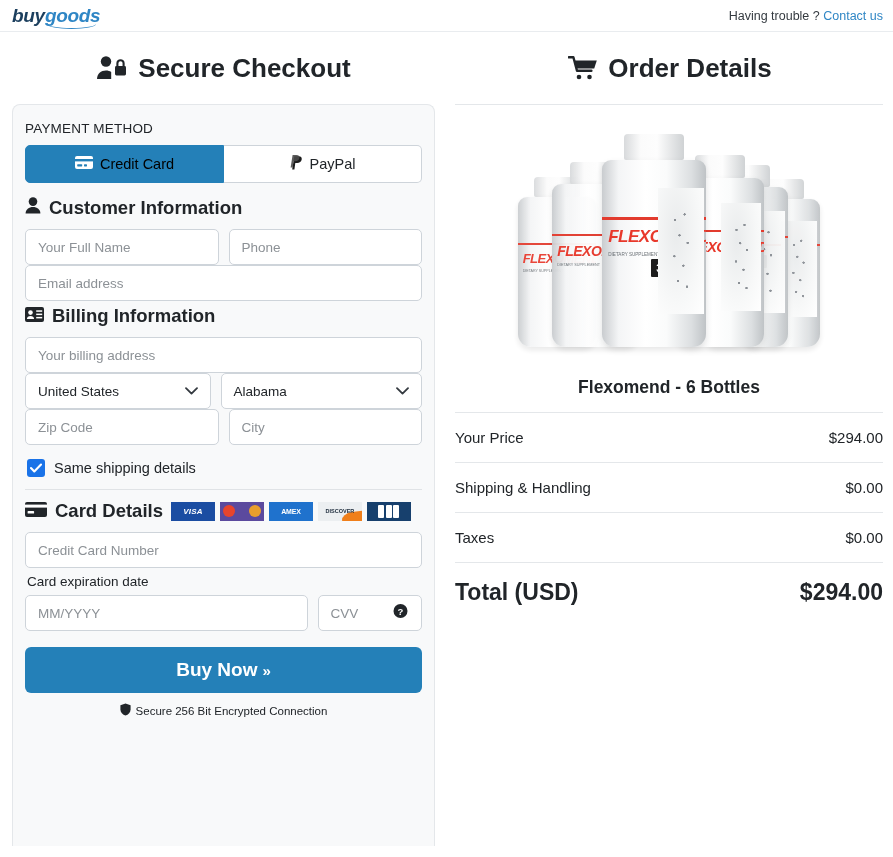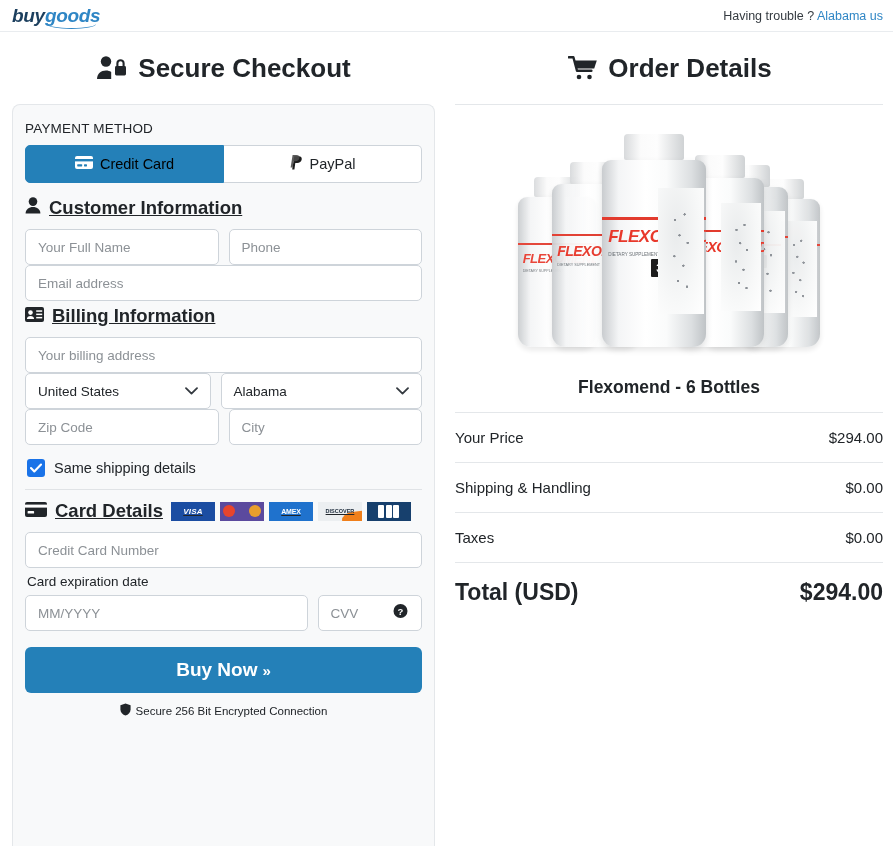--- a/index.html
+++ b/index.html
@@ -69,21 +69,20 @@
     background: #fff; color: #212529;
   }
   .tab:first-child { border-radius: 5px 0 0 5px; }
   .tab:last-child { border-radius: 0 5px 5px 0; border-left: none; }
   .tab.active { background: #2480b8; border-color: #2480b8; color: #000000; }
 
   .sub-head {
     display: flex; align-items: center; gap: 8px;
     font-size: 18.5px; font-weight: bold; color: #212529;
     margin: 4px 0 10px 0;
-    text-decoration: underline;
   }
   .sub-head.card-head { margin-top: 10px; }
   .sub-head .lhs { display: flex; align-items: center; gap: 8px; }
 
   .row { display: flex; gap: 10px; }
   input.fld, .sel {
     height: 36px;
     border: 1px solid #ced4da;
     border-radius: 5px;
     background: #fff;
@@ -190,21 +189,21 @@
 <div class="topbar">
   <div class="logo">
     <span class="buy">buy</span>
     <span class="goods-wrap">
       <span class="goods">goods</span>
       <span class="swoosh"></span>
     </span>
   </div>
   <div class="help">
     <span>Having trouble ?</span>
-    <a href="#">Alabama us</a>
+    <a href="#">Contact us</a>
   </div>
 </div>
 
 <div class="wrap">
 
   <div class="col-left">
 
     <div class="page-head">
       <span class="ico">
         <svg width="32" height="26" viewBox="0 0 32 26">

